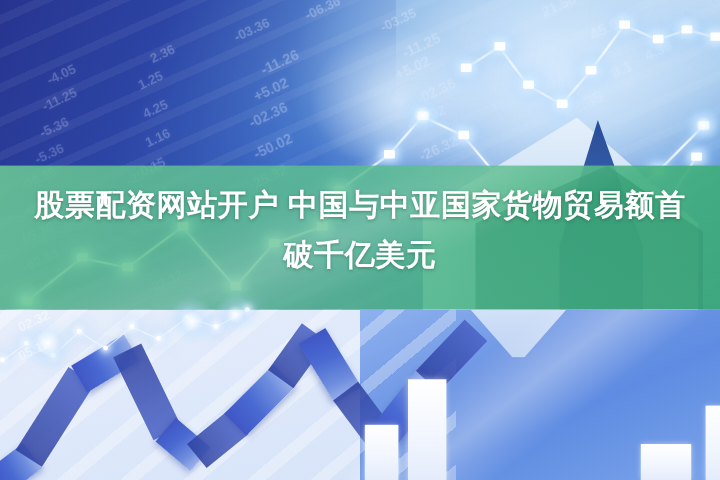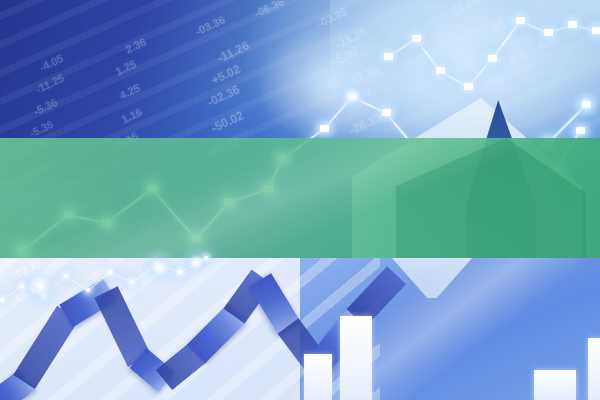--- a/index.html
+++ b/index.html
@@ -234,20 +234,22 @@
     </div>
 
   <div class="chev-lite"></div>
   <div class="chev-dark"></div>
 
   <div class="green"></div>
   <div class="green-tri"></div>
   <div class="green-sheen"></div>
 
   <div class="headline">
+    <span class="hl-line">股票配资网站开户 中国与中亚国家货物贸易额首</span>
+    <span class="hl-line">破千亿美元</span>
   </div>
 
   <div class="floor"></div>
   <div class="floor-right"></div>
   <div class="floor-v"></div>
   <div class="floor-sheen"></div>
   <div class="floor-streak"></div>
 
   <div class="ribbon" id="ribbon-layer">
       <div class="rb" style="left: 10px; top: 127px; width: 36.8024px; height: 26px; transform: rotate(-37.5686deg); transform-origin: 0px 13px;"></div>

